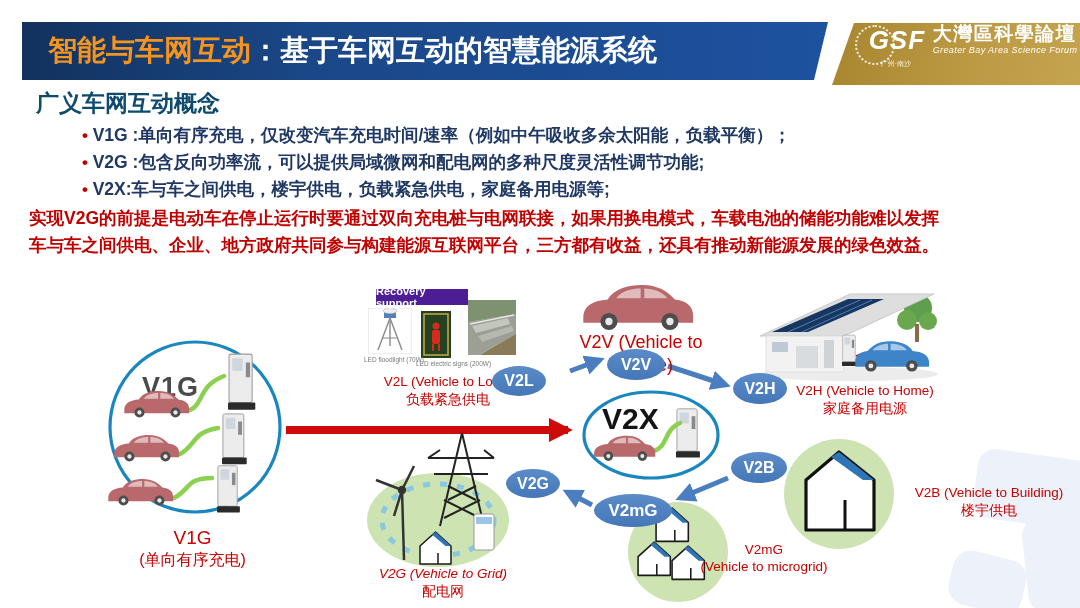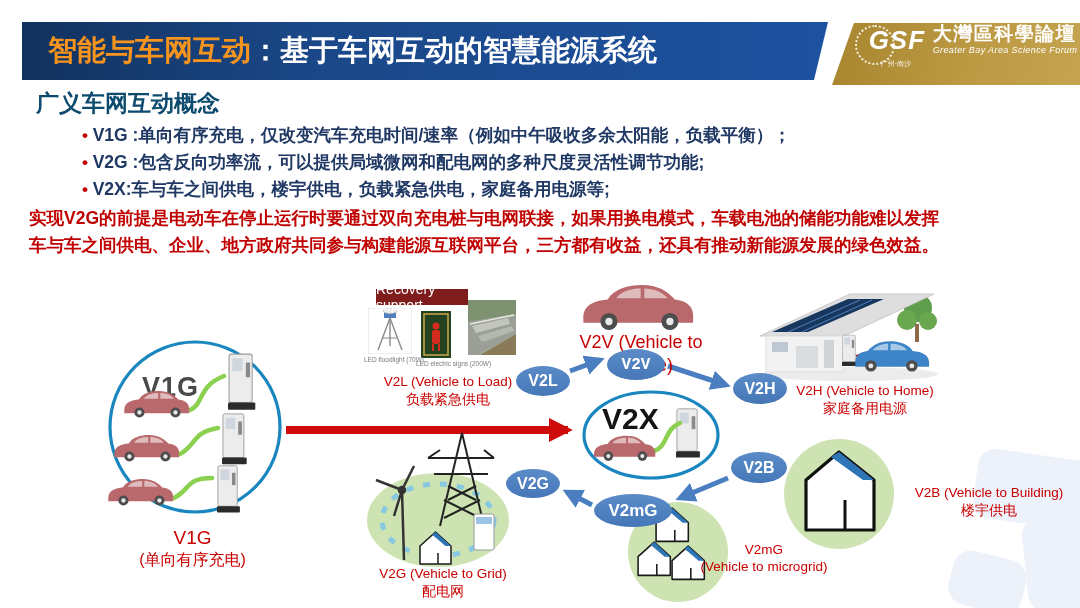--- a/index.html
+++ b/index.html
@@ -38,22 +38,22 @@
   .emph-line{font-size:17.5px;font-weight:bold;color:#c00000;line-height:27px;white-space:nowrap;}
 
   
   .badge{background:linear-gradient(180deg,#5b8cc8,#4577b8);border-radius:50%;color:#fff;
     font-weight:bold;display:flex;align-items:center;justify-content:center;z-index:6;}
   .redlabel{color:#c90000;text-align:center;line-height:1.25;z-index:6;}
   .scene{z-index:3;}
   #arrow-layer{left:0;top:0;z-index:2;pointer-events:none;}
   .wm{background:#edf2fa;border-radius:18px;z-index:0;}
   .cap{font-size:6.5px;color:#7a7a7a;z-index:4;white-space:nowrap;}
-  #recovery-banner{left:356px;top:289px;width:92px;height:16px;background:#7f1d1d;color:#fff;
-    font-size:14px;font-weight:normal;display:flex;align-items:center;justify-content:center;z-index:4;}
+  #recovery-banner{left:356px;top:289px;width:92px;height:16px;background:#4c1d95;color:#fff;
+    font-size:11px;font-weight:bold;display:flex;align-items:center;justify-content:center;z-index:4;}
   .photo{z-index:3;}
 </style>
 </head>
 <body>
 
 <div id="slide">
 
   <svg width="0" height="0" style="position:absolute" aria-hidden="true">
     <defs>
       <g id="carshape">
@@ -183,29 +183,29 @@
     <polygon points="10,36 44,26 46,31 14,42" fill="#b4b8ae"></polygon>
     <line x1="2" y1="24" x2="46" y2="15" stroke="#e8e8e2" stroke-width="1.5"></line>
   </svg>
   <div class="abs cap" style="left:344px;top:356px;">LED floodlight (70W)</div>
   <div class="abs cap" style="left:396px;top:360px;">LED electric signs (200W)</div>
 
   <div class="abs redlabel" style="left:352px;top:374px;width:152px;">
     <div style="font-size:13.5px;">V2L (Vehicle to Load)</div>
     <div style="font-size:14px;">负载紧急供电</div>
   </div>
-  <div class="abs badge" style="left:496px;top:366px;width:54px;height:30px;font-size:16px;">V2L</div>
+  <div class="abs badge" style="left:472px;top:366px;width:54px;height:30px;font-size:16px;">V2L</div>
 
   <svg class="abs scene" style="left:556px;top:280px;" width="124" height="53" viewBox="0 0 124 53">
     <g transform="scale(1.22)" style="color:#b9686b">
         <use href="#carshape"></use>
       </g>
   </svg>
   <div class="abs redlabel" style="left:545px;top:331px;width:152px;font-size:18px;">V2V (Vehicle to Vehicle)</div>
-  <div class="abs badge" style="left:587px;top:349px;width:58px;height:31px;font-size:16px;font-family:Liberation Mono, monospace;">V2V</div>
+  <div class="abs badge" style="left:587px;top:349px;width:58px;height:31px;font-size:16px;">V2V</div>
 
   <svg class="abs scene" style="left:560px;top:389px;" width="144" height="92" viewBox="0 0 144 92">
     <ellipse cx="71" cy="46" rx="67" ry="43" fill="#ffffff" stroke="#1a86bf" stroke-width="3.2"></ellipse>
     <text x="22" y="40" font-size="30" font-weight="800" fill="#141414">V2X</text>
     <g transform="translate(96,18) scale(0.92)">
         <use href="#stationshape"></use>
       </g>
     <path d="M74,62 C88,58 84,40 100,34" stroke="#8cd04f" stroke-width="4.5" fill="none" stroke-linecap="round"></path>
     <g transform="translate(10,44) scale(0.68)" style="color:#b9686b">
         <use href="#carshape"></use>
@@ -277,21 +277,21 @@
     <g transform="translate(52,102) scale(0.5)">
         <use href="#houseshape"></use>
       </g>
     <g>
       <rect x="108" y="86" width="20" height="36" rx="2" fill="#ffffff" stroke="#999999"></rect>
       <rect x="110" y="89" width="16" height="7" fill="#9dc3e6"></rect>
     </g>
   </svg>
   <div class="abs badge" style="left:486px;top:469px;width:54px;height:29px;font-size:16px;">V2G</div>
   <div class="abs redlabel" style="left:350px;top:566px;width:146px;">
-    <div style="font-size:13.5px;">V2G (Vehicle to Grid)</div>
+    <div style="font-size:13.5px;font-style:italic;">V2G (Vehicle to Grid)</div>
     <div style="font-size:14px;">配电网</div>
   </div>
 
   <svg class="abs scene" style="left:606px;top:498px;" width="112" height="108" viewBox="0 0 112 108">
     <circle cx="52" cy="54" r="50" fill="#cde3b2"></circle>
     <g transform="translate(28,8) scale(0.52)">
         <use href="#houseshape"></use>
       </g>
     <g transform="translate(10,42) scale(0.52)">
         <use href="#houseshape"></use>

